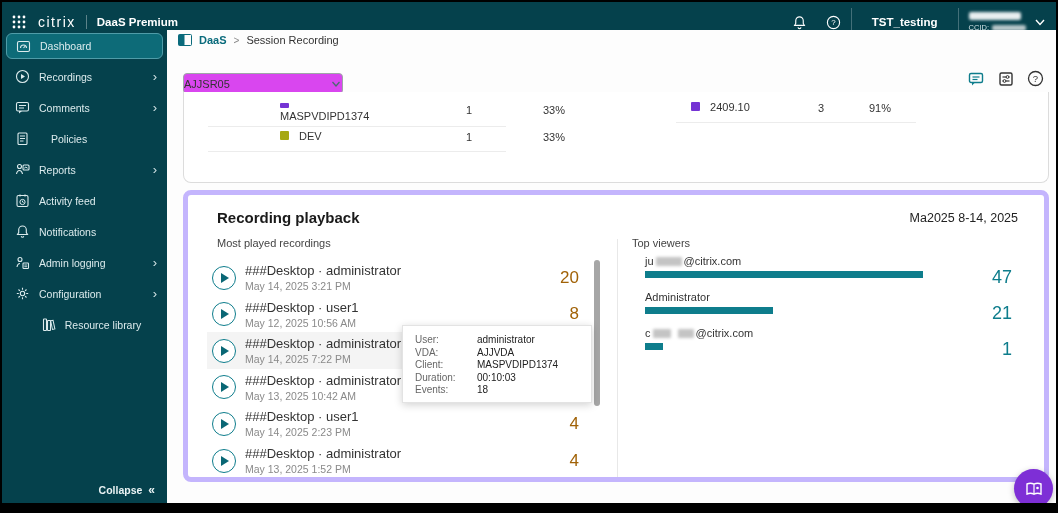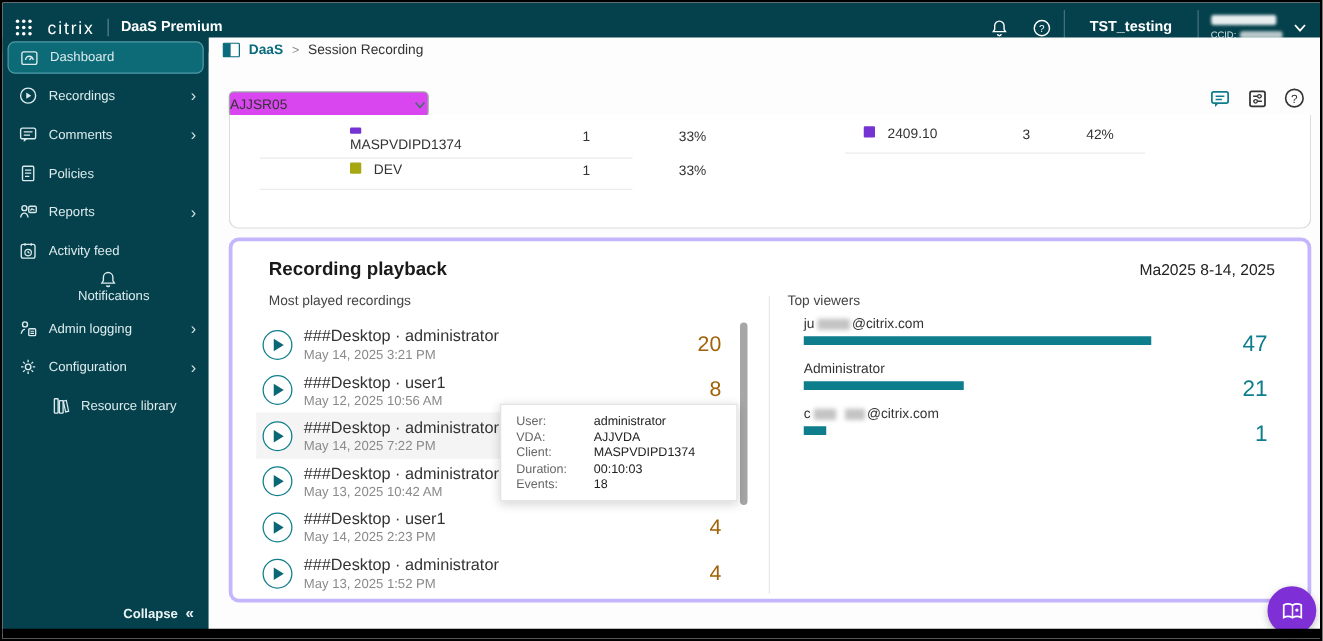--- a/index.html
+++ b/index.html
@@ -41,21 +41,21 @@
   .bc-cur { color:#333; }
 
   .dropdown { position:absolute; left:16px; top:43px; width:160px; height:21px; background:#d946ef; border:1px solid #9fa6a8; border-radius:4px; display:flex; align-items:center; padding:0 0; font-size:11px; color:#333; cursor:pointer; }
   .dropdown .dd-chev { margin-left:auto; }
 
   .icon-trio { position:absolute; right:14px; top:40px; display:flex; gap:13px; align-items:center; }
   .icon-trio .tbtn { width:17px; height:17px; cursor:pointer; display:flex; align-items:center; justify-content:center; }
 
   
   .card-top { position:absolute; left:16px; top:62px; width:866px; height:91px; background:#fff; border:1px solid #dcdcdc; border-top:none; border-radius:0 0 8px 8px; }
-  .card-main { position:absolute; left:16px; top:160px; width:866px; height:292px; background:#fff; border:3px solid #c4b5fd; border-radius:8px; }
+  .card-main { position:absolute; left:16px; top:160px; width:866px; height:292px; background:#fff; border:5px solid #c4b5fd; border-radius:8px; }
 
   
   .legend-row { position:absolute; font-size:11px; color:#333; }
   .lg-swatch { display:inline-block; width:9px; height:9px; border-radius:1px; }
   .lg-count { position:absolute; font-size:11px; color:#333; }
   .lg-pct { position:absolute; font-size:11px; color:#333; }
   .lg-sep { position:absolute; height:1px; background:#ececec; }
 
   
   .pb-title { position:absolute; left:29px; top:14px; font-size:15px; font-weight:bold; color:#1a1a1a; }
@@ -170,21 +170,21 @@
             <svg width="15" height="15" viewBox="0 0 15 15">
               <rect x="1.5" y="2.5" width="12" height="8.5" rx="1.5" fill="none" stroke="#dcebed" stroke-width="1.1"></rect>
               <line x1="4" y1="5.5" x2="11" y2="5.5" stroke="#dcebed" stroke-width="1"></line>
               <line x1="4" y1="8" x2="9" y2="8" stroke="#dcebed" stroke-width="1"></line>
               <path d="M4 11v2.5L7 11z" fill="#dcebed"></path>
             </svg>
           </span>
           <span>Comments</span>
           <span class="chev">›</span>
         </div>
-        <div class="nav-item" style="margin-top: 0px;">
+        <div class="nav-item" style="margin-top: 0px; gap: 12px;">
           <span class="ic">
             <svg width="15" height="15" viewBox="0 0 15 15">
               <rect x="3" y="2" width="9" height="11.5" rx="1" fill="none" stroke="#dcebed" stroke-width="1.1"></rect>
               <line x1="5" y1="5" x2="10" y2="5" stroke="#dcebed" stroke-width="1"></line>
               <line x1="5" y1="7.5" x2="10" y2="7.5" stroke="#dcebed" stroke-width="1"></line>
               <line x1="5" y1="10" x2="8.5" y2="10" stroke="#dcebed" stroke-width="1"></line>
             </svg>
           </span>
           <span>Policies</span>
         </div>
@@ -205,21 +205,21 @@
             <svg width="15" height="15" viewBox="0 0 15 15">
               <rect x="2" y="2.5" width="11" height="11" rx="1.5" fill="none" stroke="#dcebed" stroke-width="1.1"></rect>
               <line x1="5" y1="1.5" x2="5" y2="3.5" stroke="#dcebed" stroke-width="1.1"></line>
               <line x1="10" y1="1.5" x2="10" y2="3.5" stroke="#dcebed" stroke-width="1.1"></line>
               <circle cx="7.5" cy="9" r="2.6" fill="none" stroke="#dcebed" stroke-width="1"></circle>
               <polyline points="7.5,7.7 7.5,9 8.6,9.6" fill="none" stroke="#dcebed" stroke-width="1"></polyline>
             </svg>
           </span>
           <span>Activity feed</span>
         </div>
-        <div class="nav-item" style="margin-top: 0px; flex-direction: column;">
+        <div class="nav-item" style="margin-top: 0px;">
           <span class="ic">
             <svg width="15" height="15" viewBox="0 0 15 15">
               <path d="M7.5 2a3.8 3.8 0 0 0-3.8 3.8v2.7L2.5 10.5h10L11.3 8.5V5.8A3.8 3.8 0 0 0 7.5 2z" fill="none" stroke="#dcebed" stroke-width="1.1"></path>
               <path d="M6.2 12.3a1.4 1.4 0 0 0 2.6 0" fill="none" stroke="#dcebed" stroke-width="1.1"></path>
             </svg>
           </span>
           <span>Notifications</span>
         </div>
         <div class="nav-item" style="margin-top: 0px;">
           <span class="ic">
@@ -312,21 +312,21 @@
           <span class="lg-pct" style="left: 359px; top: 12px;">33%</span>
           <div class="lg-sep" style="left: 24px; top: 34px; width: 298px;"></div>
           <div class="legend-row" style="left: 96px; top: 38px;"><span class="lg-swatch" style="background:#a6a812"></span> <span style="margin-left:7px">DEV</span></div>
           <span class="lg-count" style="left: 282px; top: 39px;">1</span>
           <span class="lg-pct" style="left: 359px; top: 39px;">33%</span>
           <div class="lg-sep" style="left: 24px; top: 59px; width: 298px;"></div>
         </div>
       <div id="legend-right">
           <div class="legend-row" style="left: 507px; top: 9px;"><span class="lg-swatch" style="background:#7533d4"></span> <span style="margin-left:7px">2409.10</span></div>
           <span class="lg-count" style="left: 634px; top: 10px;">3</span>
-          <span class="lg-pct" style="left: 685px; top: 10px;">42%</span>
+          <span class="lg-pct" style="left: 685px; top: 10px;">91%</span>
           <div class="lg-sep" style="left: 492px; top: 30px; width: 240px;"></div>
         </div>
     </div>
 
     <div class="card-main">
       <div class="pb-title">Recording playback</div>
       <div class="pb-date">Ma2025 8-14, 2025</div>
       <div class="col-head" style="left:29px; top:42px;">Most played recordings</div>
       <div class="col-head" style="left:444px; top:42px;">Top viewers</div>
       <div class="v-div"></div>

